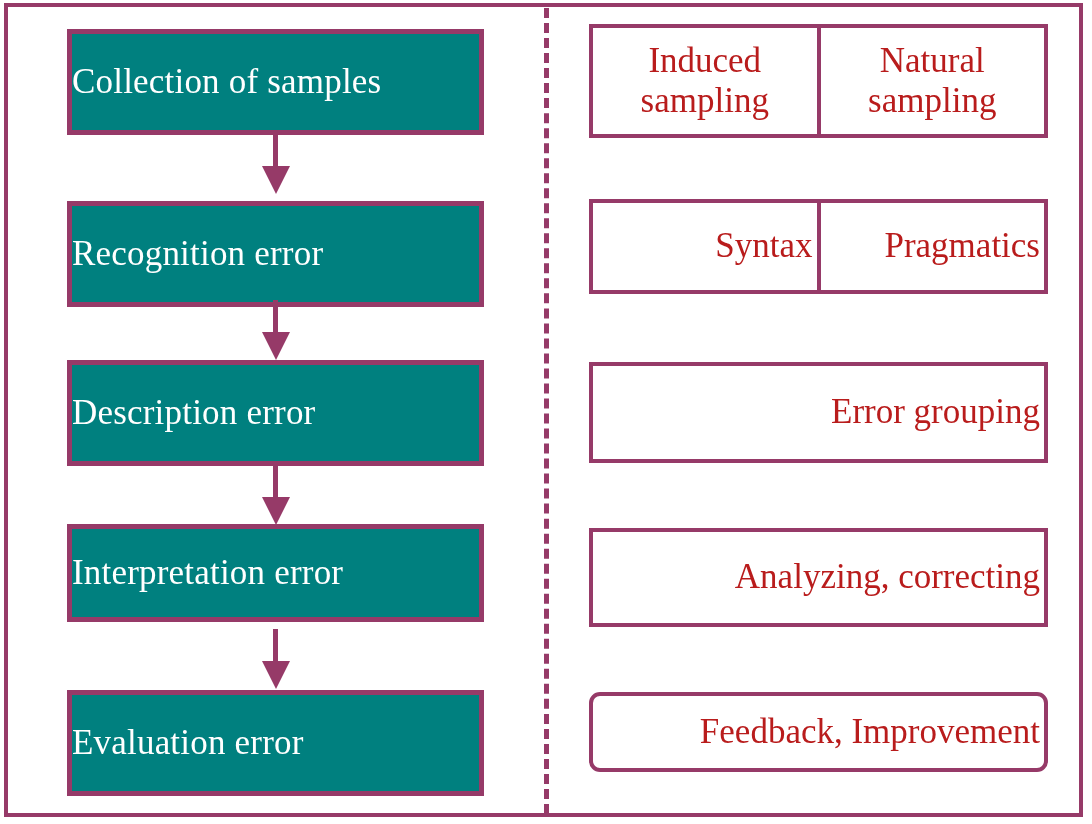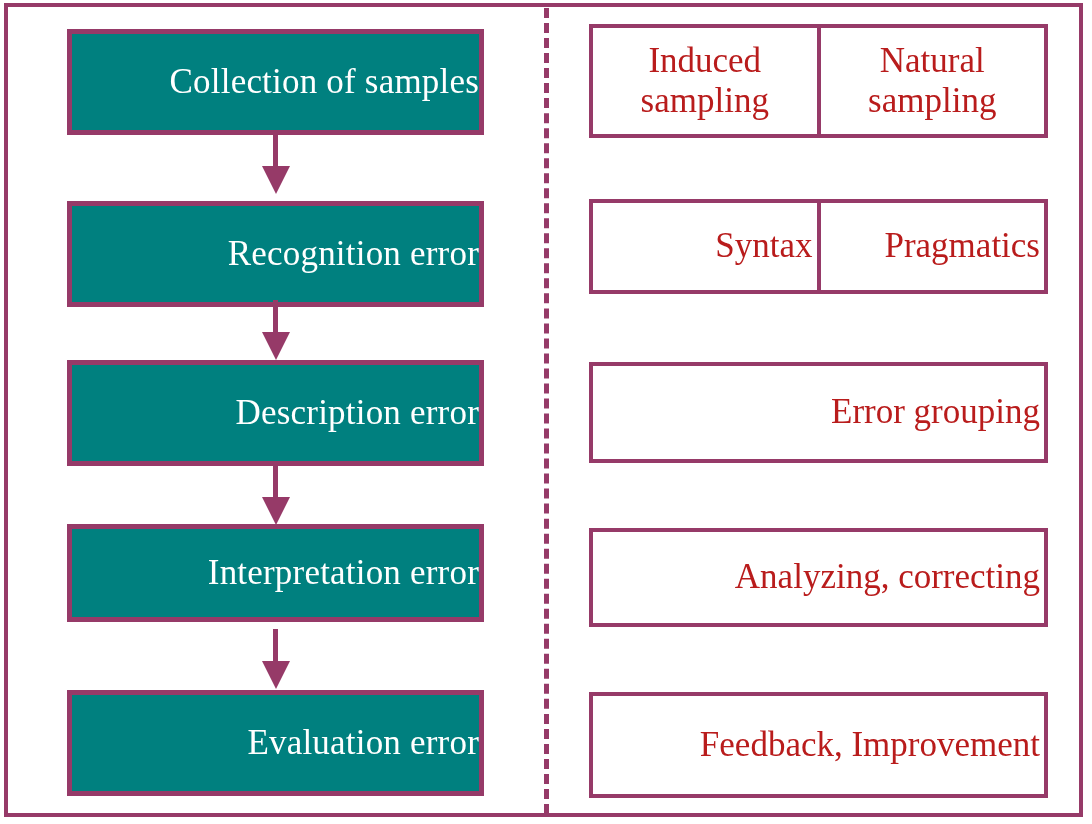--- a/index.html
+++ b/index.html
@@ -41,21 +41,21 @@
   
   .flow-box {
     position: absolute;
     left: 67px;
     width: 417px;
     box-sizing: border-box;
     background: #00807f;
     border: 5px solid #963a68;
     display: flex;
     align-items: center;
-    justify-content: flex-end;
+    justify-content: flex-start;
     color: #ffffff;
     font-size: 35px;
     line-height: 1.1;
     letter-spacing: 0.2px;
     white-space: nowrap;
   }
   .fb0 { top: 29px;  height: 106px; }
   .fb1 { top: 195px; height: 106px; margin-top: 6px; }
   .fb2 { top: 360px; height: 106px; }
   .fb3 { top: 524px; height: 98px; }
@@ -81,21 +81,21 @@
     box-sizing: border-box;
     background: #ffffff;
     border: 4px solid #963a68;
     display: flex;
     flex-direction: row;
   }
   .ib0 { top: 24px;  height: 114px; }
   .ib1 { top: 199px; height: 95px;  }
   .ib2 { top: 362px; height: 101px; }
   .ib3 { top: 528px; height: 99px;  }
-  .ib4 { top: 692px; height: 106px;  }
+  .ib4 { top: 692px; height: 80px; border-radius: 11px;  }
 
   .cell {
     flex: 1 1 0;
     display: flex;
     align-items: center;
     justify-content: flex-end;
     text-align: center;
     color: #b91c1c;
     font-size: 35px;
     line-height: 1.15;

